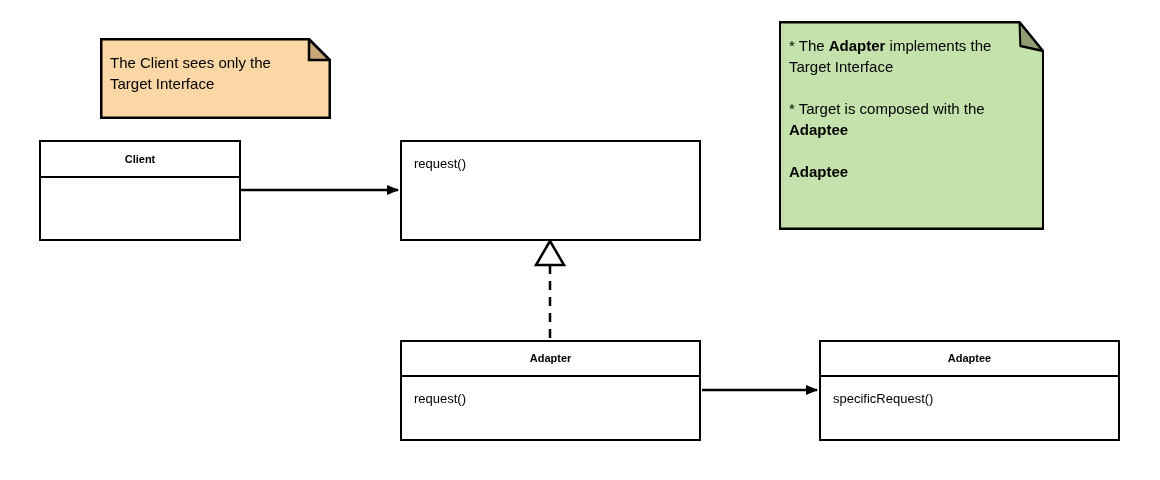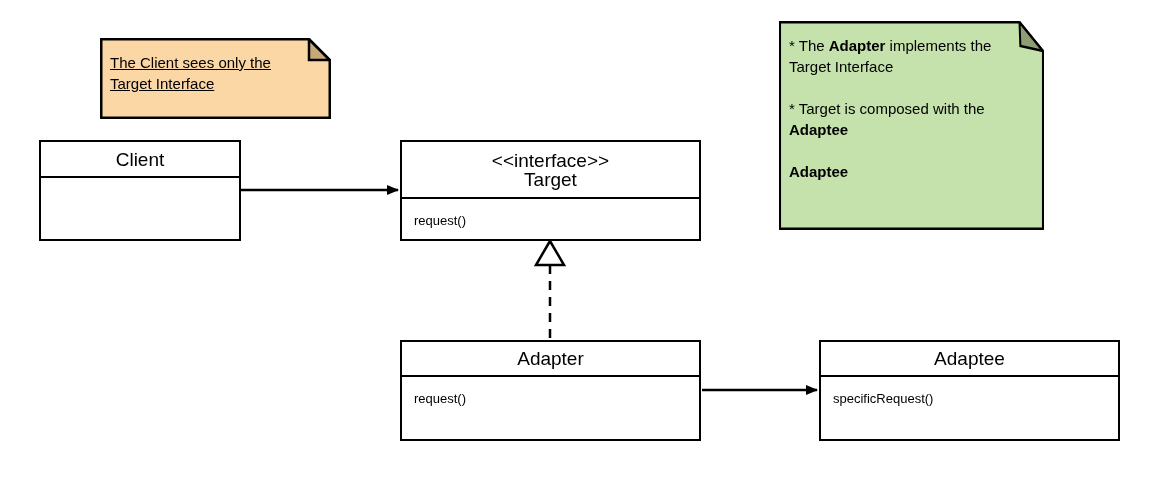--- a/index.html
+++ b/index.html
@@ -29,22 +29,22 @@
     border: 2px solid #000000;
     background: #ffffff;
   }
   .uml-header {
     box-sizing: border-box;
     border-bottom: 2px solid #000000;
     display: flex;
     flex-direction: column;
     align-items: center;
     justify-content: center;
-    font-weight: normal;
-    font-size: 19px;
+    font-weight: bold;
+    font-size: 11px;
     line-height: 19px;
     text-align: center;
   }
   .uml-body {
     box-sizing: border-box;
     font-size: 13px;
     line-height: 19px;
     padding: 12px 0 0 12px;
   }
   .uml-body.empty { padding: 0; }
@@ -81,21 +81,21 @@
   .note .note-text {
     position: relative;
     z-index: 2;
   }
   .note b { font-weight: bold; }
   .note p { margin: 0; }
   .note .spacer { height: 21px; }
 
   .note-client {
     left: 100px; top: 38px;
-    width: 231px; height: 81px; text-decoration: underline;
+    width: 231px; height: 81px;
   }
   .note-client .note-text {
     padding: 14px 26px 0 10px;
   }
 
   .note-adapter {
     left: 779px; top: 21px;
     width: 265px; height: 209px;
   }
   .note-adapter .note-text {
@@ -165,24 +165,20 @@
   </div>
 
   <div class="uml-box box-client">
     <div class="uml-header">
       <span>Client</span>
     </div>
     <div class="uml-body empty"></div>
   </div>
 
   <div class="uml-box box-target">
-    <div class="uml-header">
-      <span>&lt;&lt;interface&gt;&gt;</span>
-      <span>Target</span>
-    </div>
     <div class="uml-body">request()</div>
   </div>
 
   <div class="uml-box box-adapter">
     <div class="uml-header">
       <span>Adapter</span>
     </div>
     <div class="uml-body">request()</div>
   </div>
 

